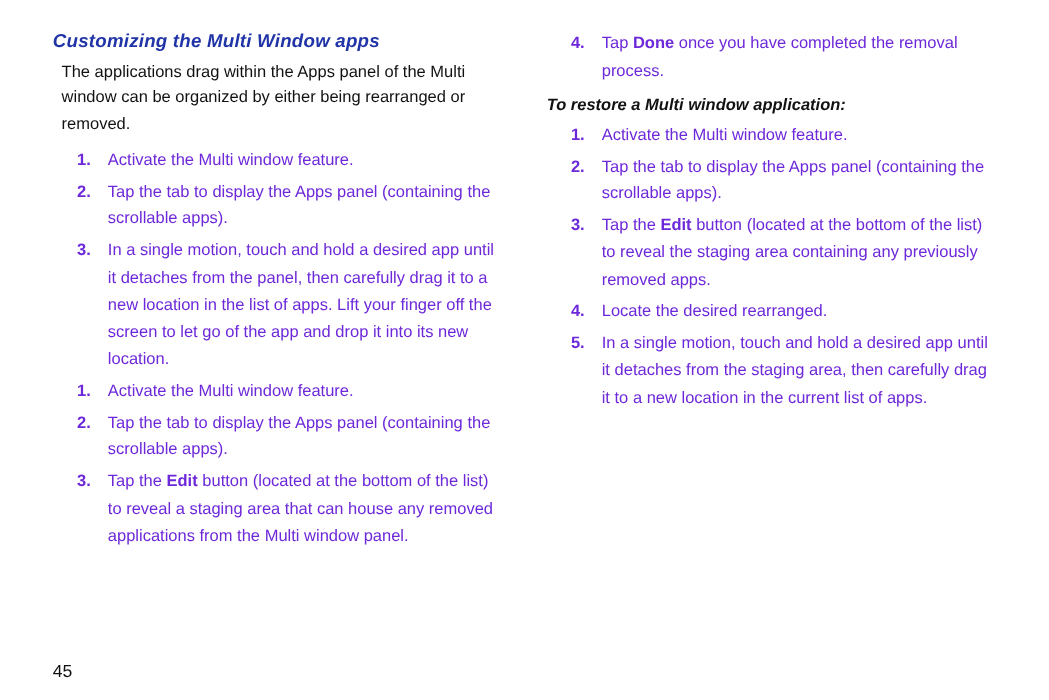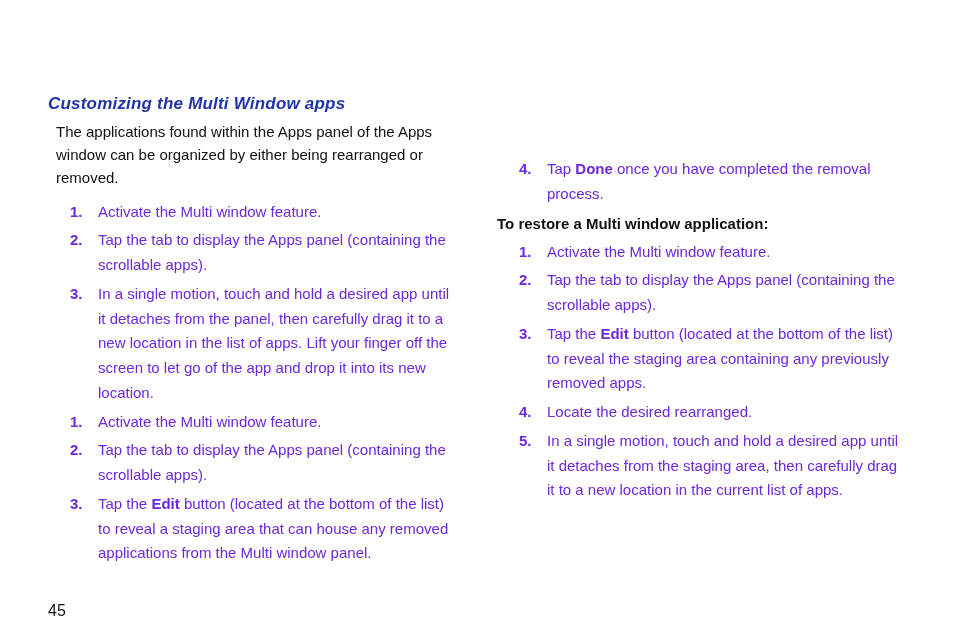--- a/index.html
+++ b/index.html
@@ -10,21 +10,20 @@
     width: 954px;
     height: 636px;
     overflow: hidden;
   }
   .page {
     display: flex;
     gap: 40px;
     padding: 28px 48px 0 48px;
     box-sizing: border-box;
     height: 100%;
-    align-items: center;
   }
   .col {
     flex: 1 1 0;
     min-width: 0;
   }
   .section-title {
     color: #2034a7;
     font-weight: bold;
     font-style: italic;
     font-size: 17px;
@@ -36,20 +35,21 @@
     line-height: 1.55;
     color: #111;
     margin: 0 0 10px 8px;
   }
   .subhead {
     font-size: 15px;
     font-weight: bold;
     line-height: 1.55;
     color: #111;
     margin: 6px 0 4px 8px;
+    font-style: italic;
   }
   ol.steps {
     margin: 0 0 4px 0;
     padding: 0 0 0 44px;
     list-style: none;
     counter-reset: step;
   }
   ol.steps > li {
     position: relative;
     font-size: 15px;
@@ -73,21 +73,21 @@
     font-size: 16px;
     color: #111;
   }
 </style>
 </head>
 <body>
 
 <div class="page">
   <div class="col">
     <h3 class="section-title">Customizing the Multi Window apps</h3>
-    <p class="intro">The applications found within the Apps panel of the Apps window can be organized by either being rearranged or removed.</p>
+    <p class="intro">The applications drag within the Apps panel of the Multi window can be organized by either being rearranged or removed.</p>
 
     <ol class="steps">
       <li>Activate the Multi window feature.</li>
       <li>Tap the tab to display the Apps panel (containing the scrollable apps).</li>
       <li>In a single motion, touch and hold a desired app until it detaches from the panel, then carefully drag it to a new location in the list of apps. Lift your finger off the screen to let go of the app and drop it into its new location.</li>
     </ol>
 
     <ol class="steps">
       <li>Activate the Multi window feature.</li>
       <li>Tap the tab to display the Apps panel (containing the scrollable apps).</li>

